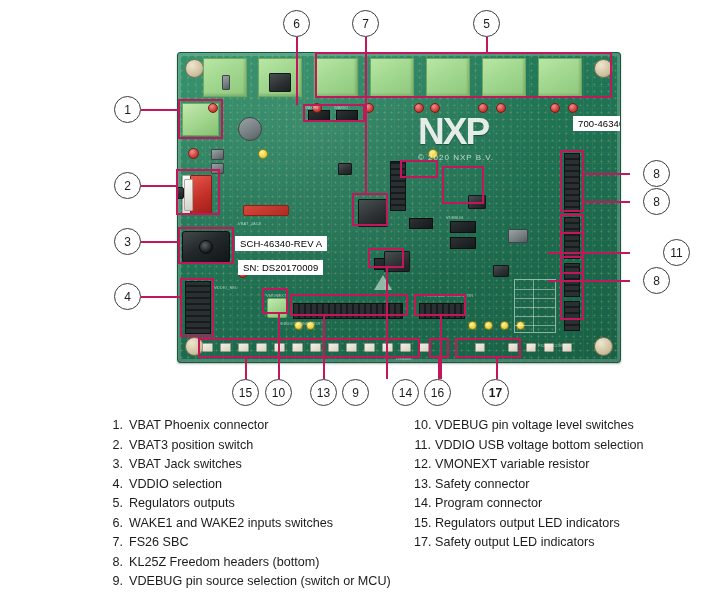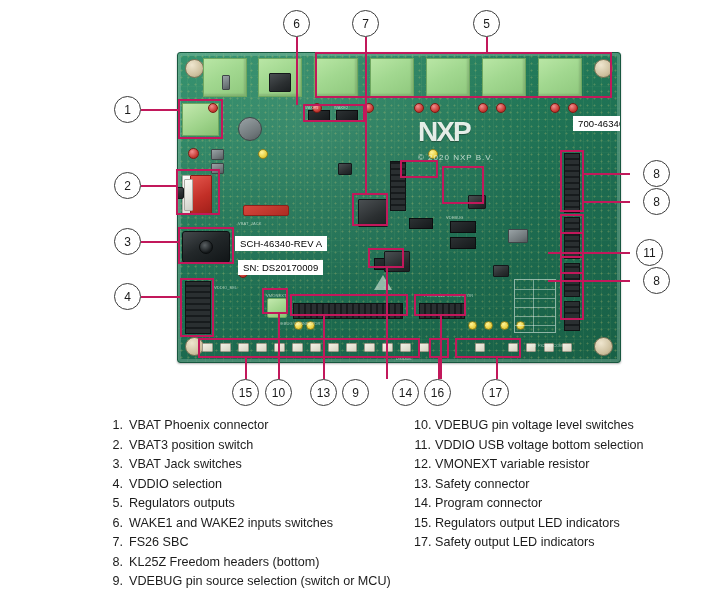--- a/index.html
+++ b/index.html
@@ -77,21 +77,21 @@
     letter-spacing: .1px;
     line-height: 11px;
   }
 
   .nxp-logo {
     position: absolute;
     color: rgba(245,250,245,0.92);
     font-weight: bold;
     font-family: "Liberation Sans", sans-serif;
     letter-spacing: -2px;
-    font-size: 28px;
+    font-size: 37px;
     line-height: 34px;
     text-shadow: 0 1px 1px rgba(0,0,0,.35);
   }
   .nxp-copy {
     position: absolute;
     color: rgba(235,245,235,0.78);
     font-size: 8px;
     letter-spacing: 1px;
     white-space: nowrap;
   }
@@ -447,29 +447,29 @@
 
     <div class="num" style="left:114px; top:96px;">1</div>
     <div class="num" style="left:114px; top:172px;">2</div>
     <div class="num" style="left:114px; top:228px;">3</div>
     <div class="num" style="left:114px; top:283px;">4</div>
     <div class="num" style="left:473px; top:10px;">5</div>
     <div class="num" style="left:283px; top:10px;">6</div>
     <div class="num" style="left:352px; top:10px;">7</div>
     <div class="num" style="left:643px; top:160px;">8</div>
     <div class="num" style="left:643px; top:188px;">8</div>
-    <div class="num" style="left:636px; top:239px;">11</div>
+    <div class="num" style="left:663px; top:239px;">11</div>
     <div class="num" style="left:643px; top:267px;">8</div>
     <div class="num" style="left:232px; top:379px;">15</div>
     <div class="num" style="left:265px; top:379px;">10</div>
     <div class="num" style="left:310px; top:379px;">13</div>
     <div class="num" style="left:342px; top:379px;">9</div>
     <div class="num" style="left:392px; top:379px;">14</div>
     <div class="num" style="left:424px; top:379px;">16</div>
-    <div class="num" style="left:482px; top:379px;">17</div>
+    <div class="num" style="left:482px; top:379px;font-weight:bold;">17</div>
   </div>
 
   <div id="legend">
 
     <div class="legend-col left">
       <div class="leg-item">
         <span class="leg-num">1.</span>
         <span class="leg-txt">VBAT Phoenix connector</span>
       </div>
       <div class="leg-item">

